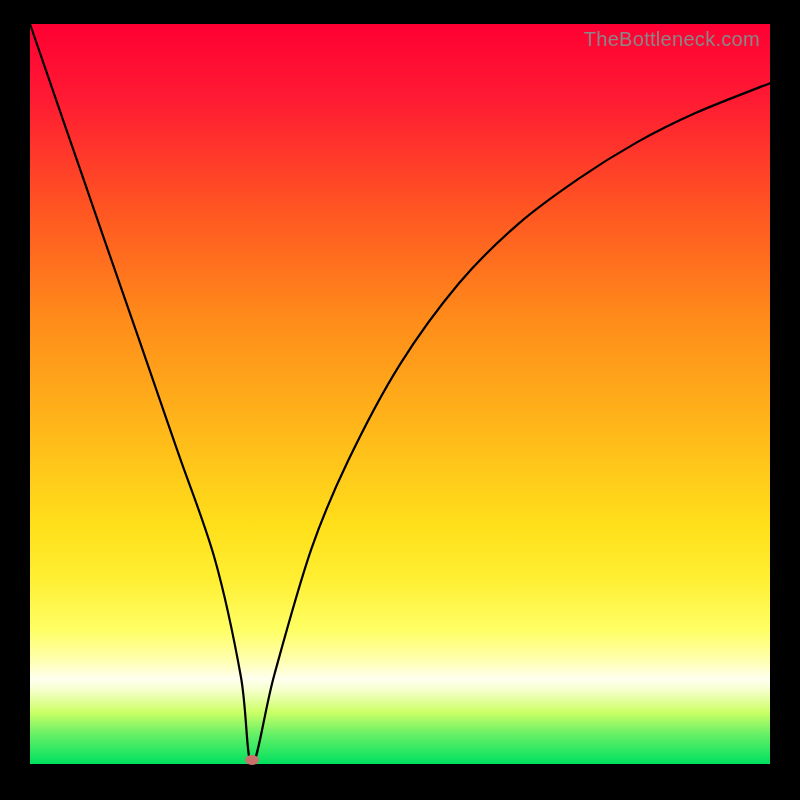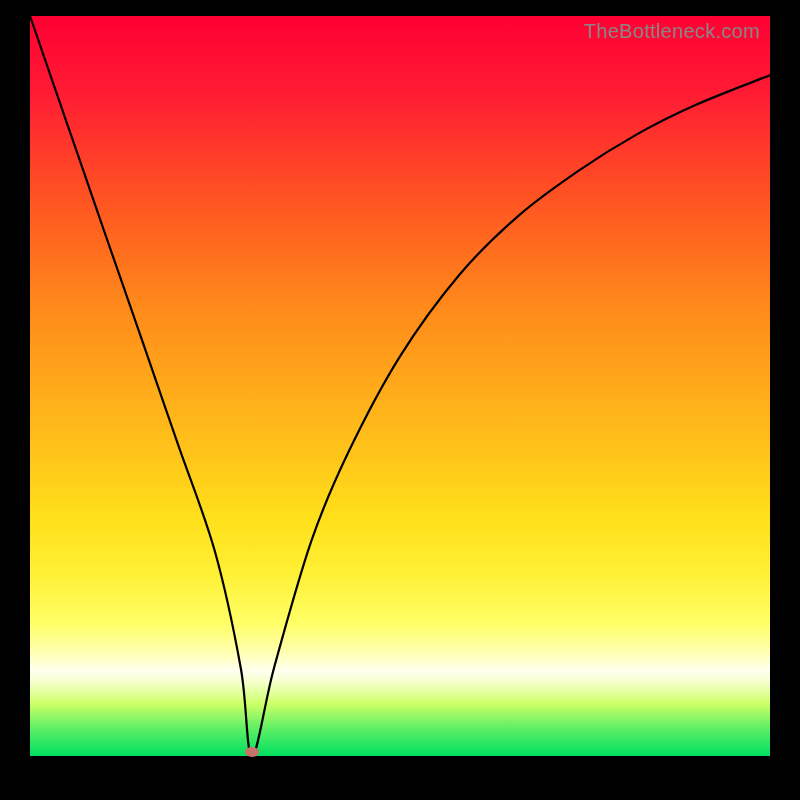--- a/index.html
+++ b/index.html
@@ -13,21 +13,21 @@
   }
   .outer {
     position: relative;
     width: 800px;
     height: 800px;
     background: #000;
   }
   .plot-area {
     position: absolute;
     left: 30px;
-    top: 16px;
+    top: 24px;
     width: 740px;
     height: 740px;
     
     background: linear-gradient(to bottom,
       #ff0033 0%,
       #ff1a33 10%,
       #ff5522 25%,
       #ff8c1a 40%,
       #ffb81a 55%,
       #ffe01a 68%,

